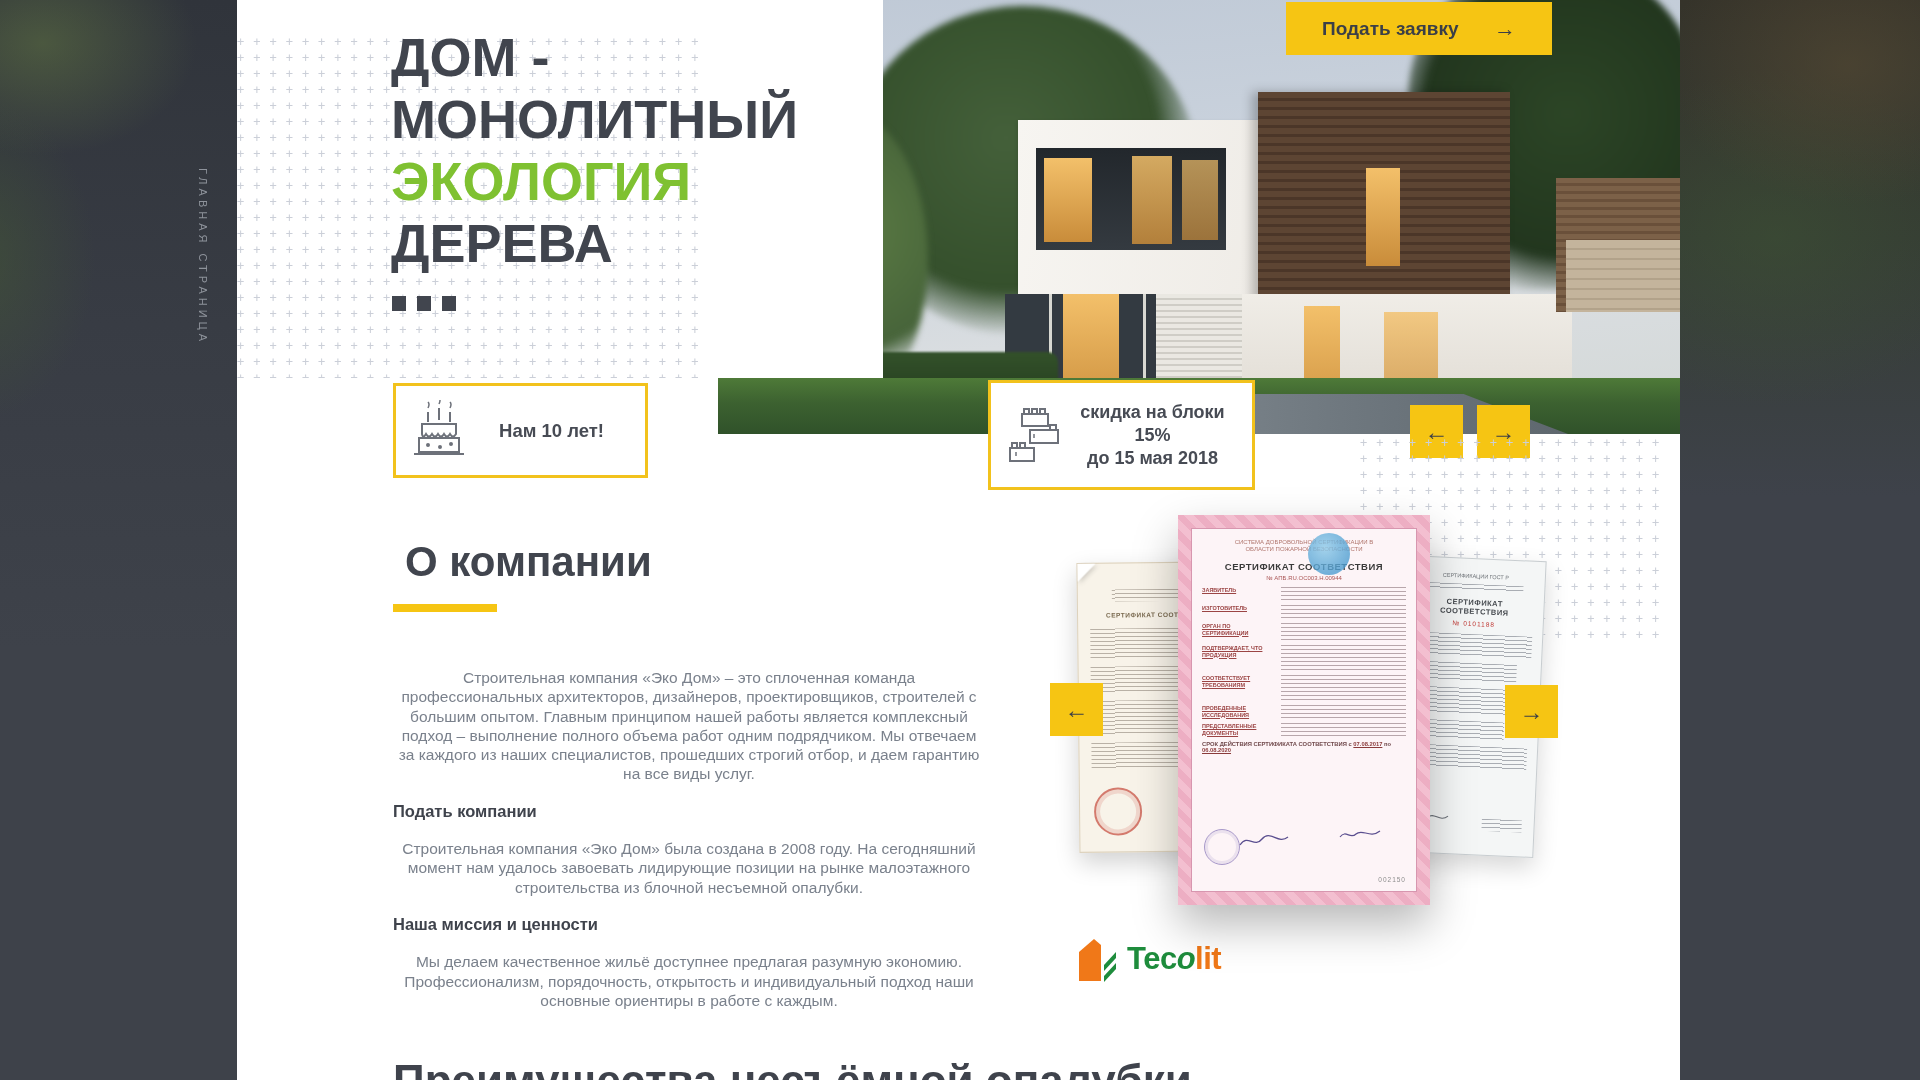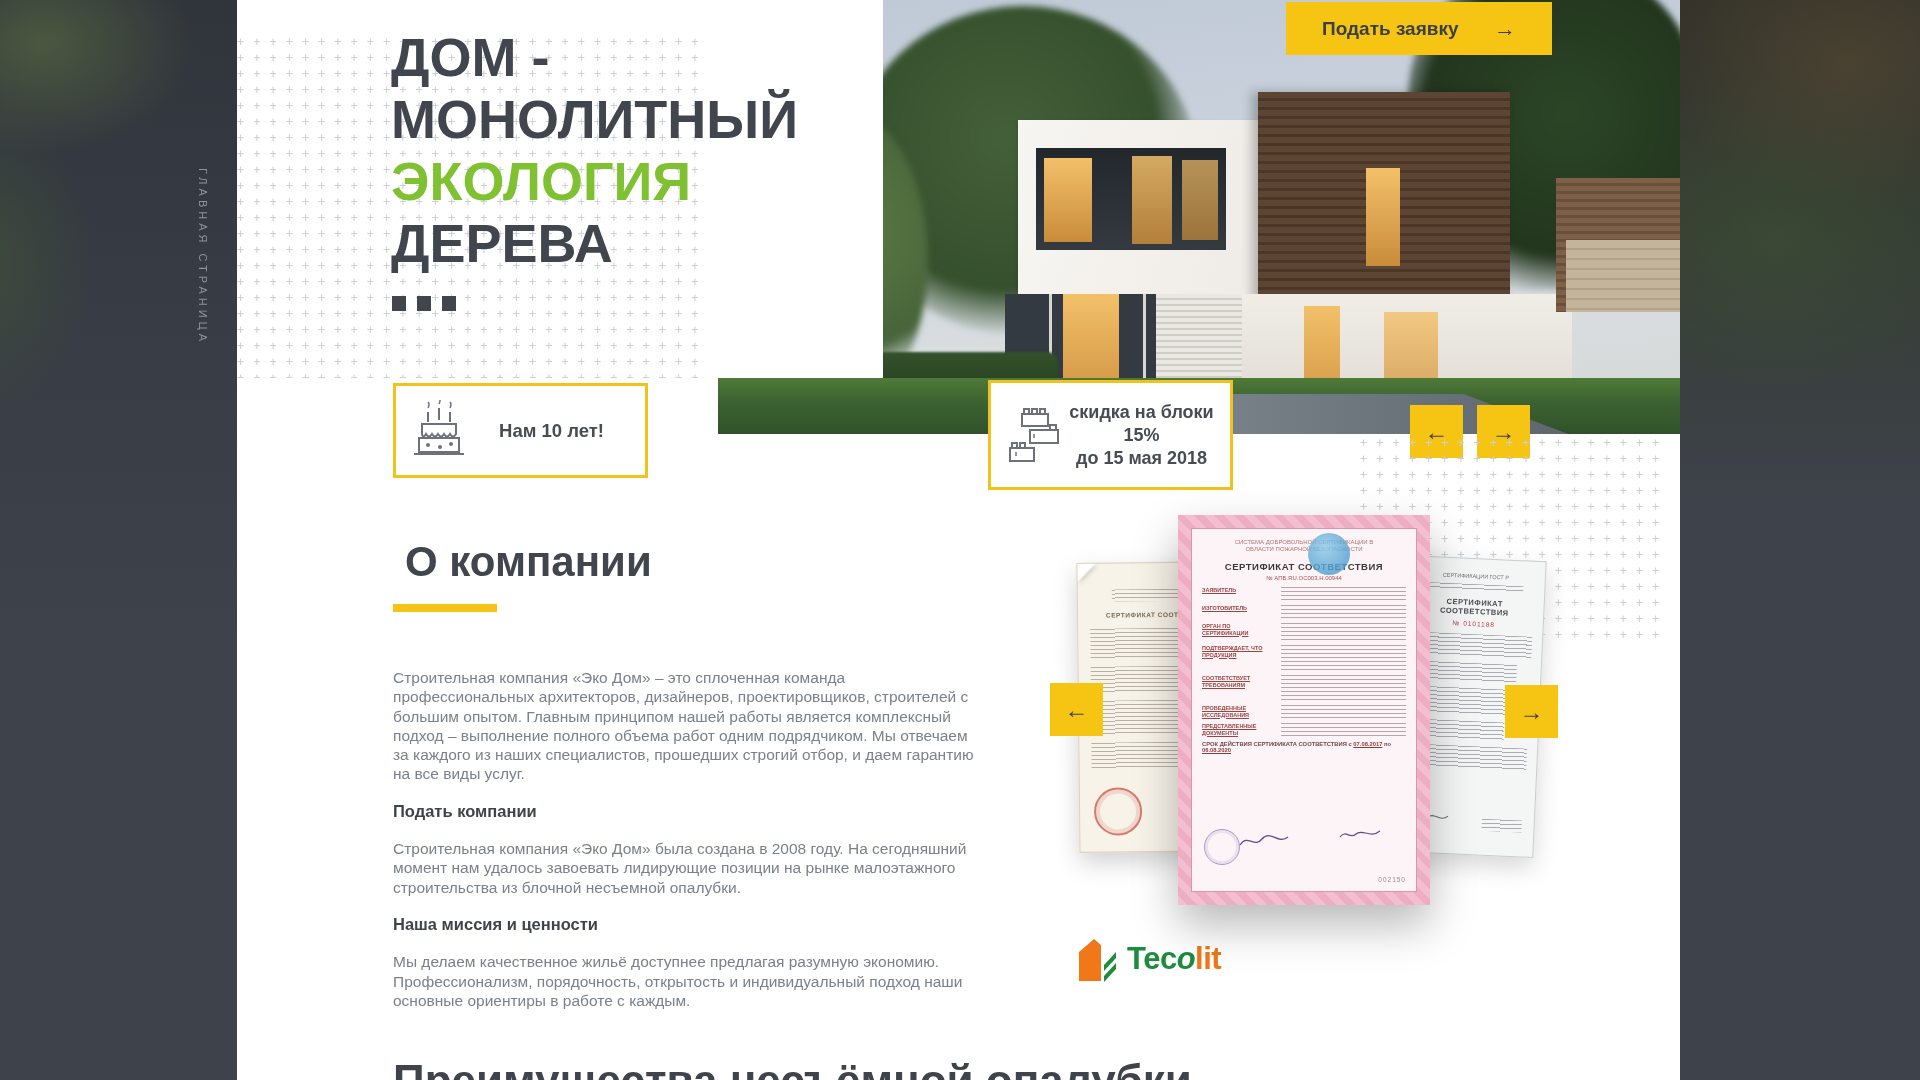--- a/index.html
+++ b/index.html
@@ -62,26 +62,26 @@
   .apply-btn{left:1049px;top:2px;width:266px;height:53px;justify-content:space-between;
     padding:0 36px;font-size:19px;font-weight:bold;}
   .apply-btn .arr{font-size:22px;font-weight:normal;}
   .sq-arrow{width:53px;height:53px;font-size:24px;}
   
   .card{background:#fff;border:3px solid #F2C21C;display:flex;align-items:center;padding:0 12px;box-sizing:border-box;}
   .card .ic{flex:0 0 62px;display:flex;justify-content:center;}
   .card .txt{flex:1;text-align:center;font-size:18.5px;line-height:24px;color:#474B54;font-weight:600;}
   .card1{left:156px;top:383px;width:255px;height:95px;}
   .card2{left:457px;top:385px;width:249px;height:93px;}
-  .card3{left:751px;top:380px;width:245px;height:110px;}
+  .card3{left:751px;top:380px;width:267px;height:110px;}
   
   h2.about-h{position:absolute;left:156px;top:526px;margin:12px;font-size:42px;font-weight:bold;color:#41454E;}
   .h-bar{left:156px;top:604px;width:104px;height:8px;background:#F6C513;}
   .about-text{left:156px;top:668px;width:592px;color:#7A818C;font-size:15.5px;line-height:19.3px;}
-  .about-text p{margin:0 0 18px;}
+  .about-text p{margin:0 0 18px;text-align:center;}
   .about-text h4{margin:0 0 18px;font-size:16.5px;color:#3F434C;}
   
   .pattern2{left:1123px;top:435px;width:320px;height:212px;}
   .cert{position:absolute;box-sizing:border-box;}
   .cert-left{left:841px;top:562px;width:170px;height:290px;background:#f8f3e9;border:1px solid #ddd2bd;
     transform:rotate(-.6deg);box-shadow:0 10px 24px rgba(0,0,0,.18);z-index:1;padding:26px 12px 10px;}
   .fold{position:absolute;left:0;top:0;width:0;height:0;border-top:18px solid #fff;
     border-right:18px solid transparent;filter:drop-shadow(2px 2px 2px rgba(0,0,0,.15));}
   .flag{position:absolute;right:10px;top:14px;width:26px;height:17px;border-radius:2px;
     background:linear-gradient(180deg,#fff 0 33%,#2b56a8 33% 66%,#d23b3b 66% 100%);box-shadow:0 0 0 1px #cfc4ab;}

